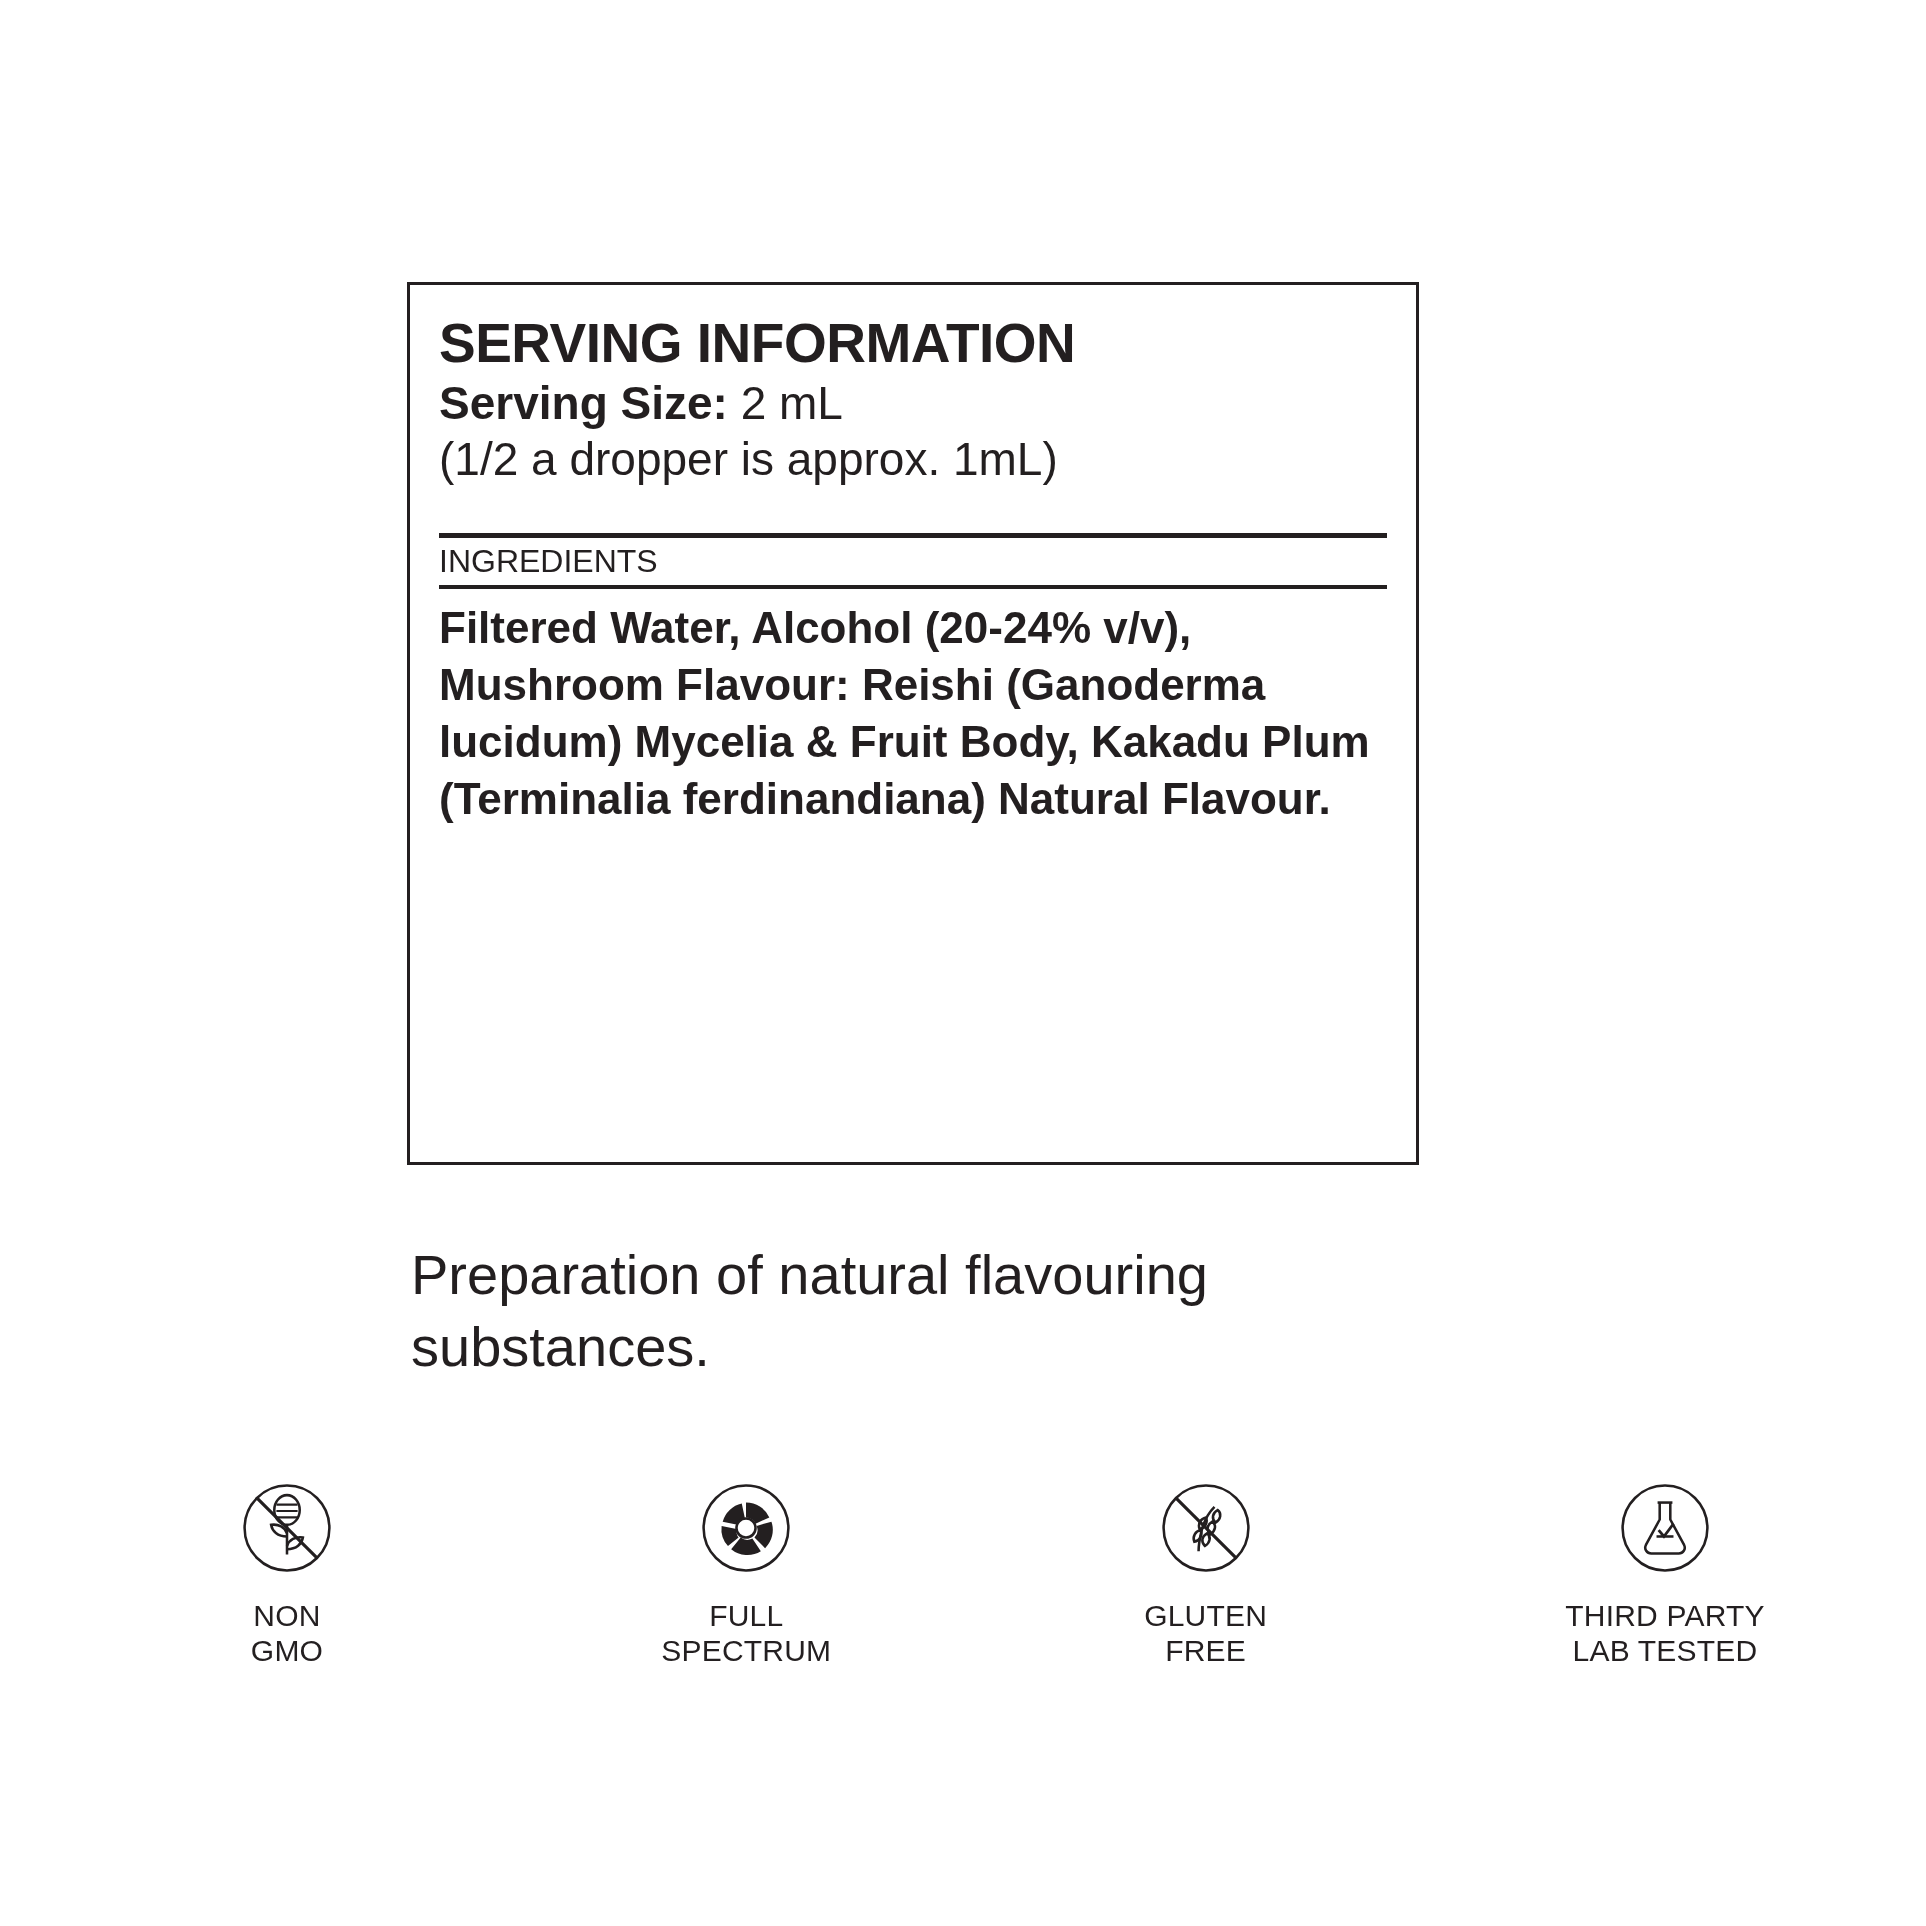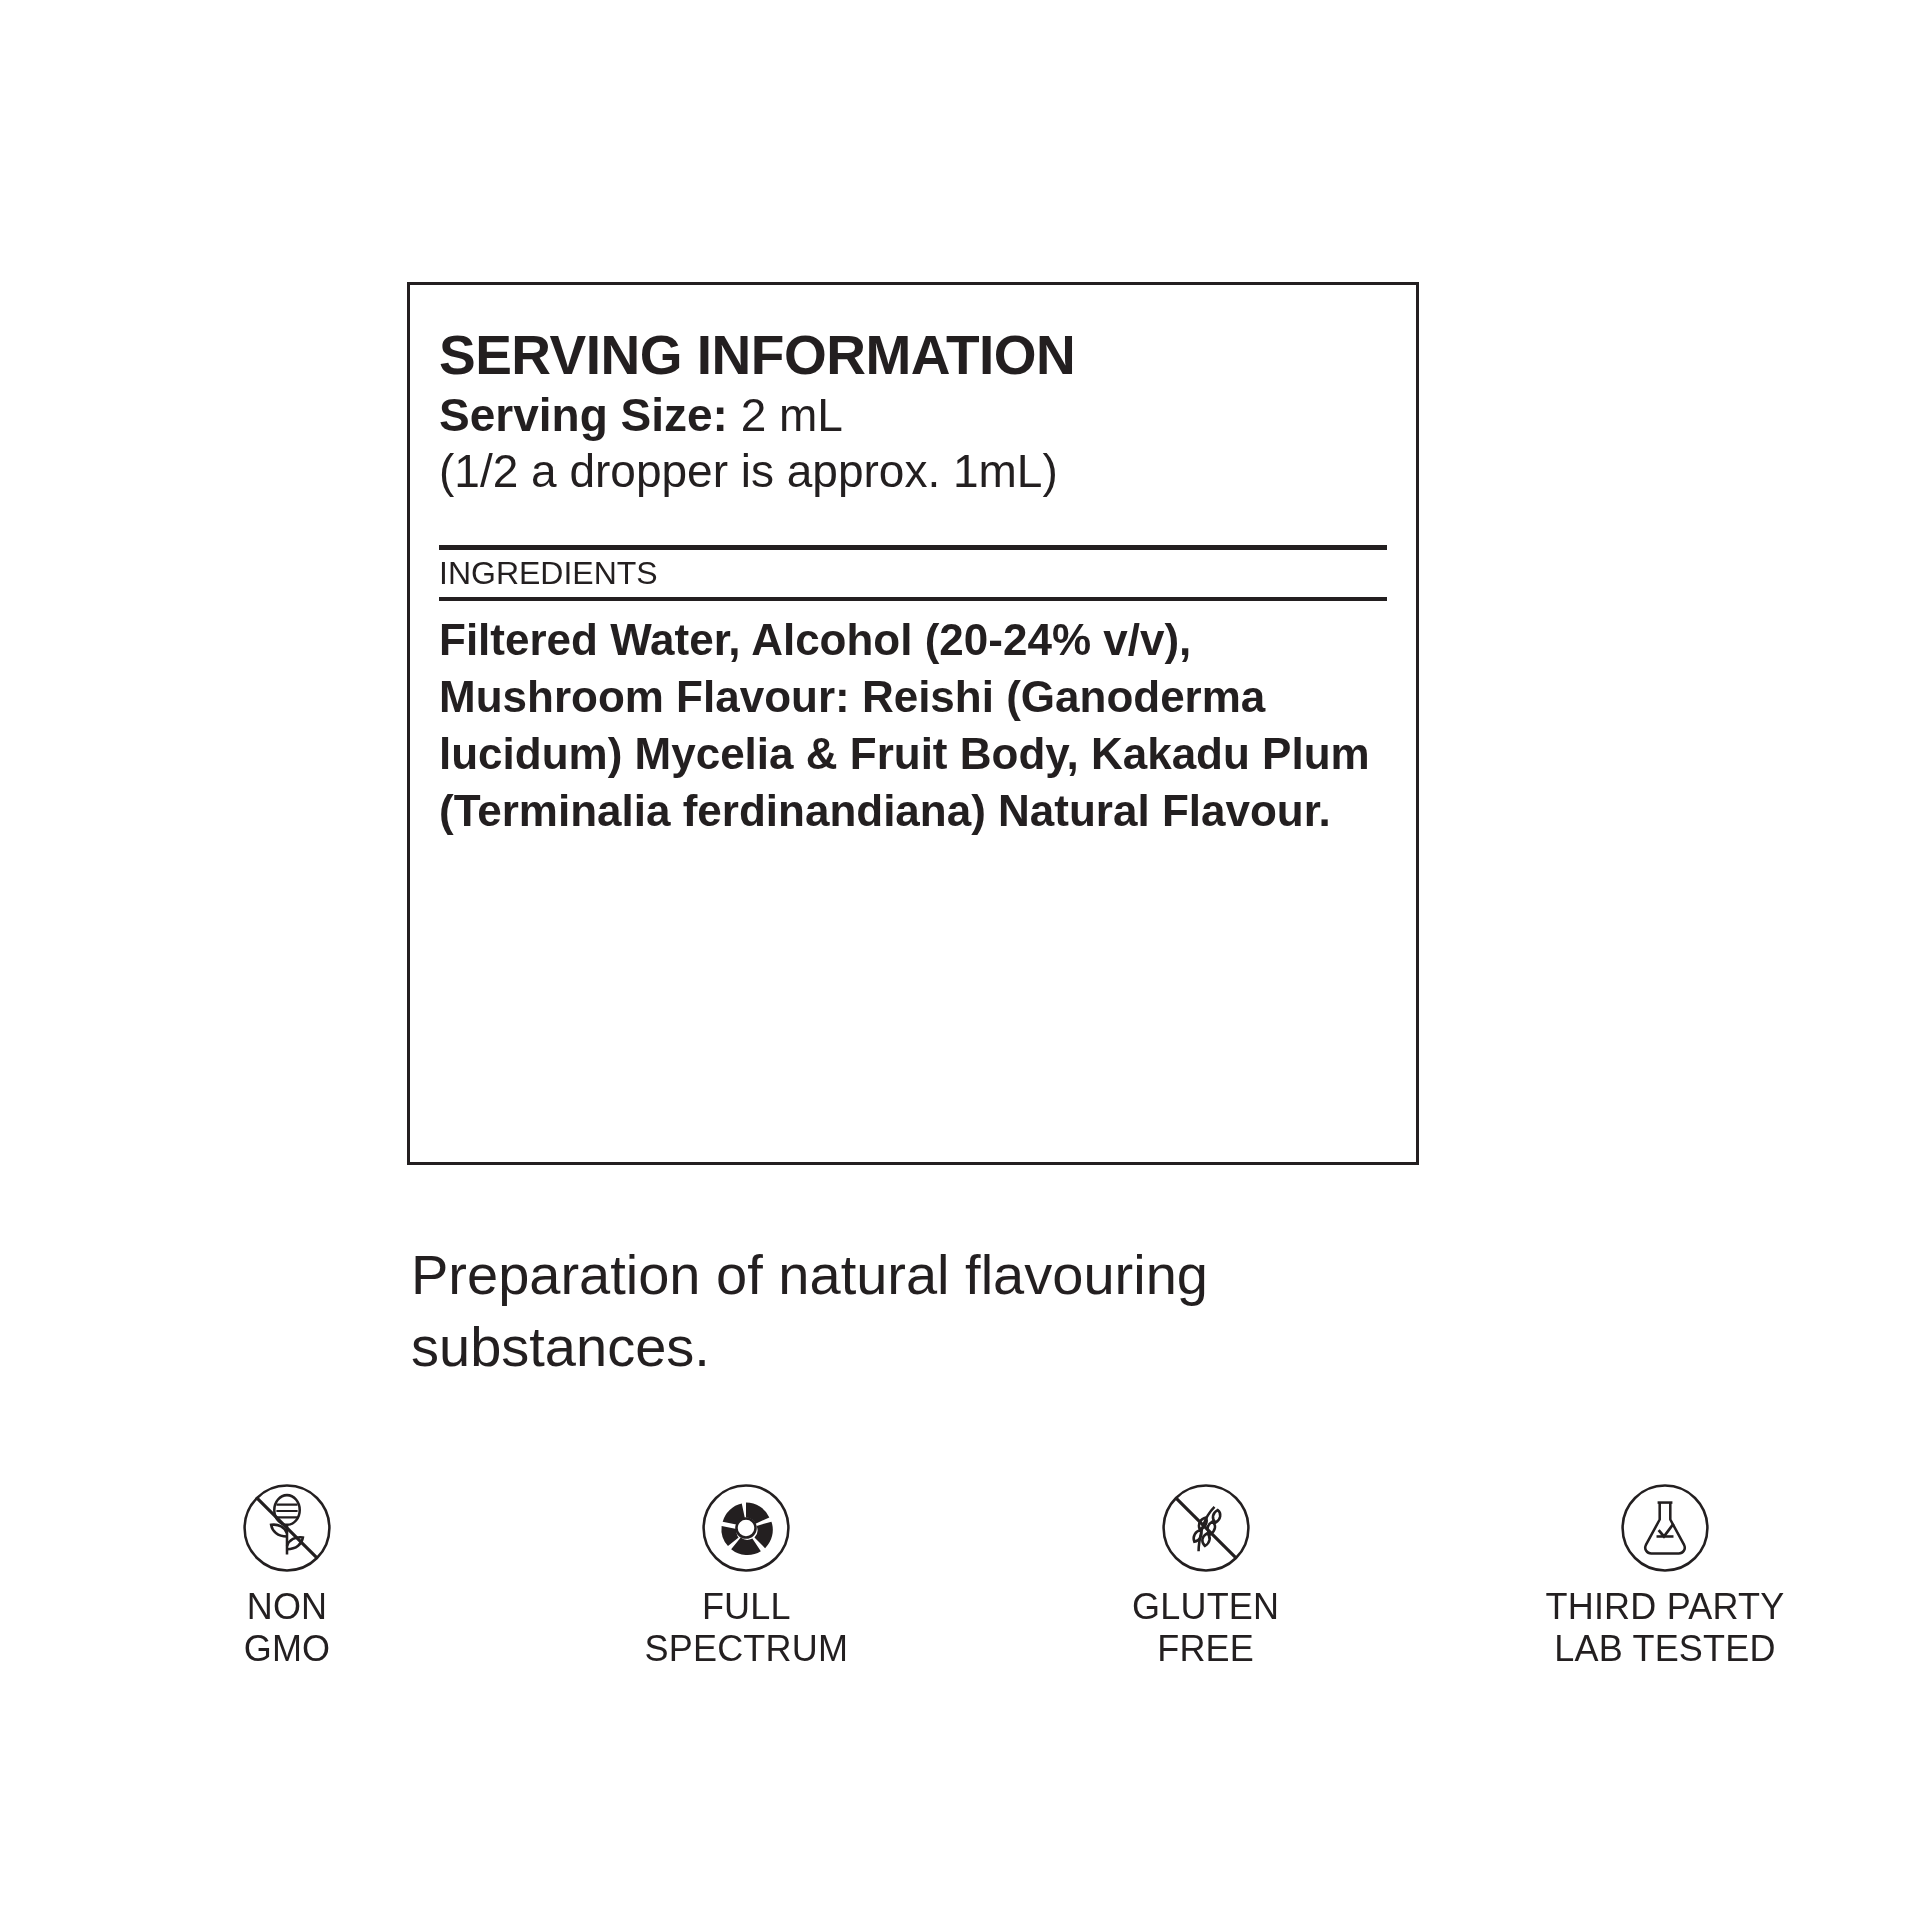--- a/index.html
+++ b/index.html
@@ -18,21 +18,21 @@
 
   
   .panel {
     position: absolute;
     left: 407px;
     top: 282px;
     width: 1012px;
     height: 883px;
     border: 3.2px solid #231f20;
     box-sizing: border-box;
-    padding: 40px 29px 0 29px;
+    padding: 28px 29px 0 29px;
   }
 
   .serving-title {
     font-size: 55px;
     font-weight: bold;
     letter-spacing: -0.5px;
     line-height: 1.12;
     margin: 0;
     white-space: nowrap;
   }
@@ -102,21 +102,22 @@
     align-items: center;
   }
   .badge .icon-wrap {
     width: 116px;
     height: 116px;
     display: flex;
     align-items: center;
     justify-content: center;
   }
   .badge .caption {
-    font-size: 36px;
+    margin-top: 12px;
+    font-size: 30px;
     line-height: 1.18;
     text-align: center;
     font-weight: 400;
     letter-spacing: 0.2px;
     white-space: pre-line;
   }
 </style>
 </head>
 <body>
 

